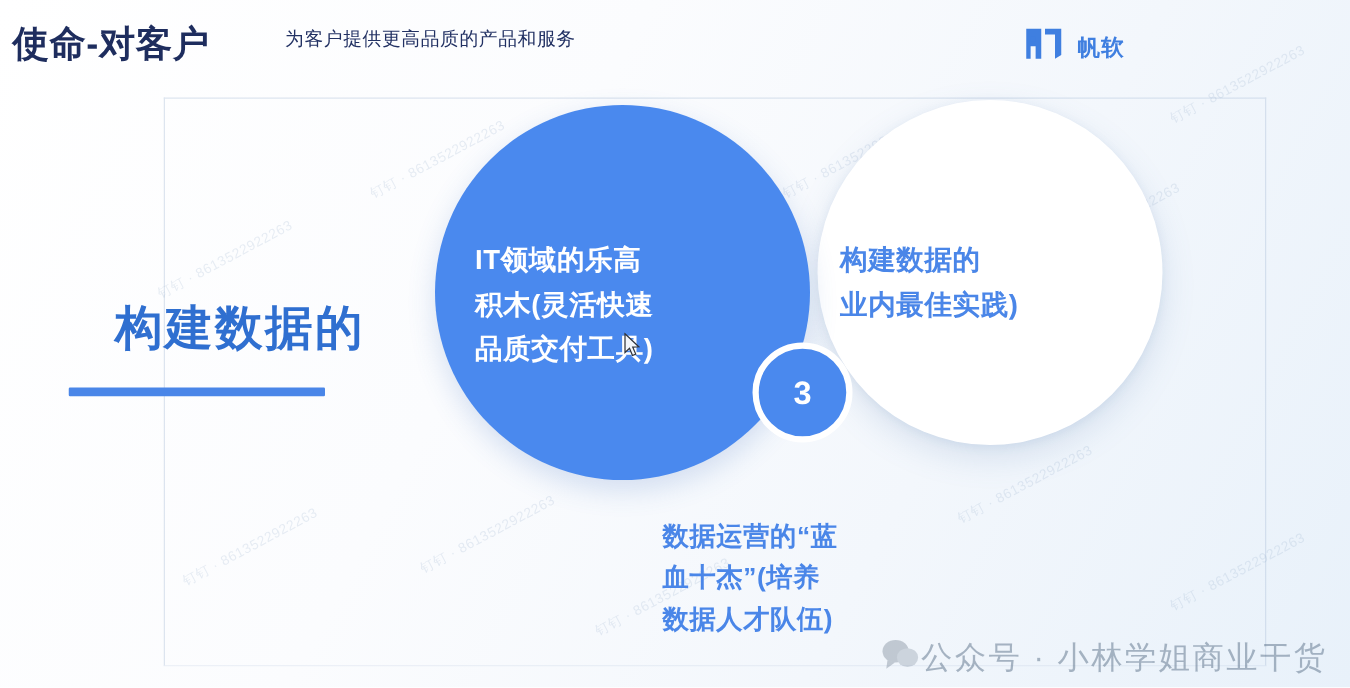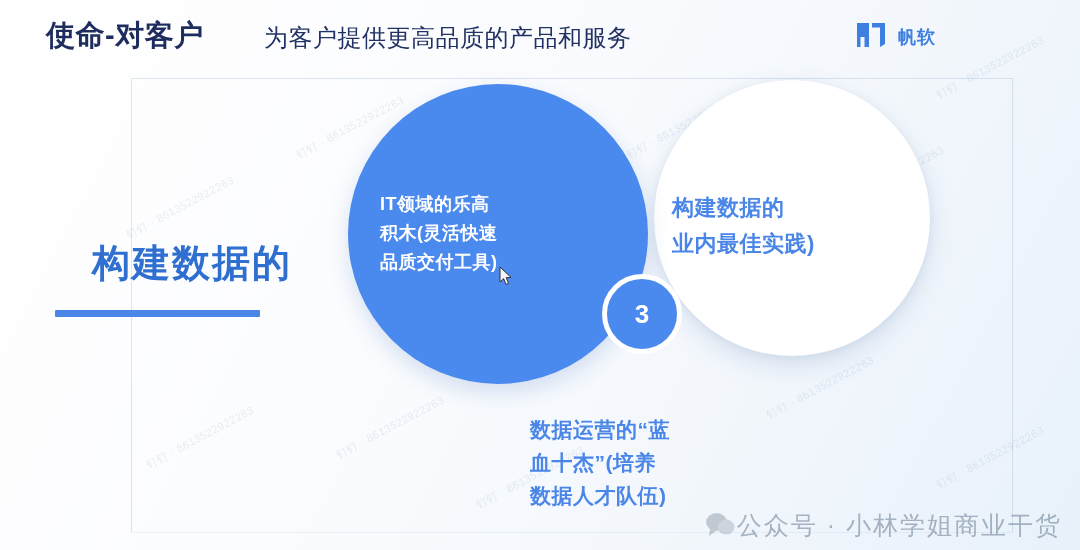--- a/index.html
+++ b/index.html
@@ -41,37 +41,36 @@
     font-family: "Liberation Sans", sans-serif;
   }
 
   
   .header {
     position: absolute;
     left: 0; top: 0;
     width: 916px;
     height: 74px;
     z-index: 12;
-    margin-left: 36px;
   }
   .hdr-title {
     position: absolute;
     left: 10px;
     top: 16px;
     font-size: 29px;
     font-weight: bold;
     color: #1e2d5e;
     letter-spacing: 0.5px;
     white-space: nowrap;
   }
   .hdr-sub {
     position: absolute;
     left: 228px;
     top: 22px;
-    font-size: 24px;
+    font-size: 15px;
     font-weight: normal;
     color: #223163;
     letter-spacing: 0.5px;
     white-space: nowrap;
   }
 
   
   .logo {
     position: absolute;
     right: 16px;
@@ -152,21 +151,21 @@
     z-index: 6;
   }
 
   .txt-blue-circle {
     position: absolute;
     left: 380px;
     top: 190px;
     width: 240px;
     z-index: 8;
     color: #ffffff;
-    font-size: 18px;
+    font-size: 22px;
     font-weight: bold;
     line-height: 1.62;
     letter-spacing: 0.5px;
   }
   .txt-white-circle {
     position: absolute;
     left: 672px;
     top: 190px;
     width: 250px;
     z-index: 7;

